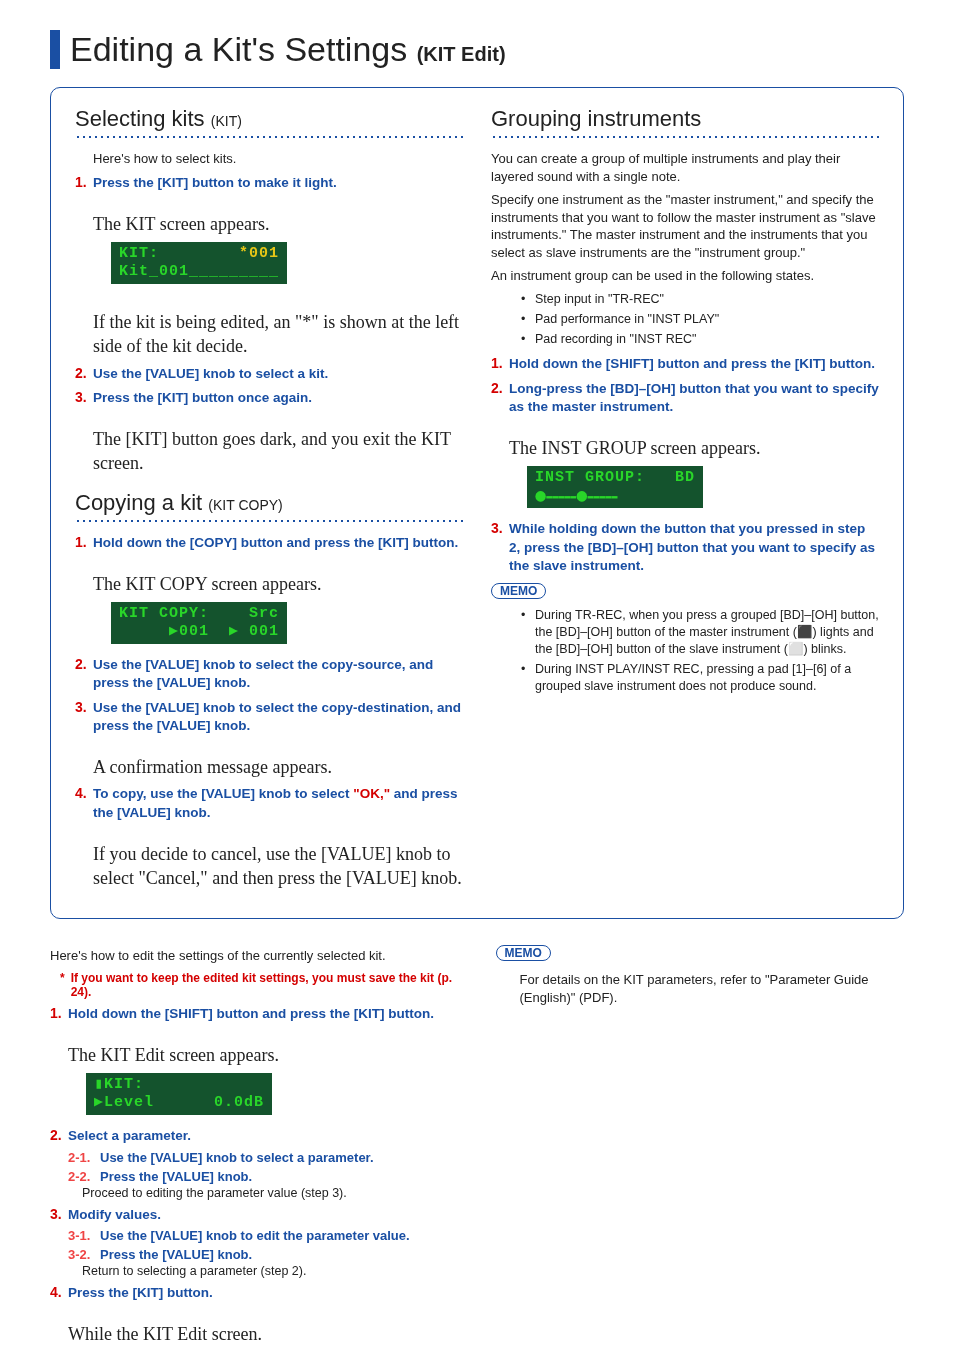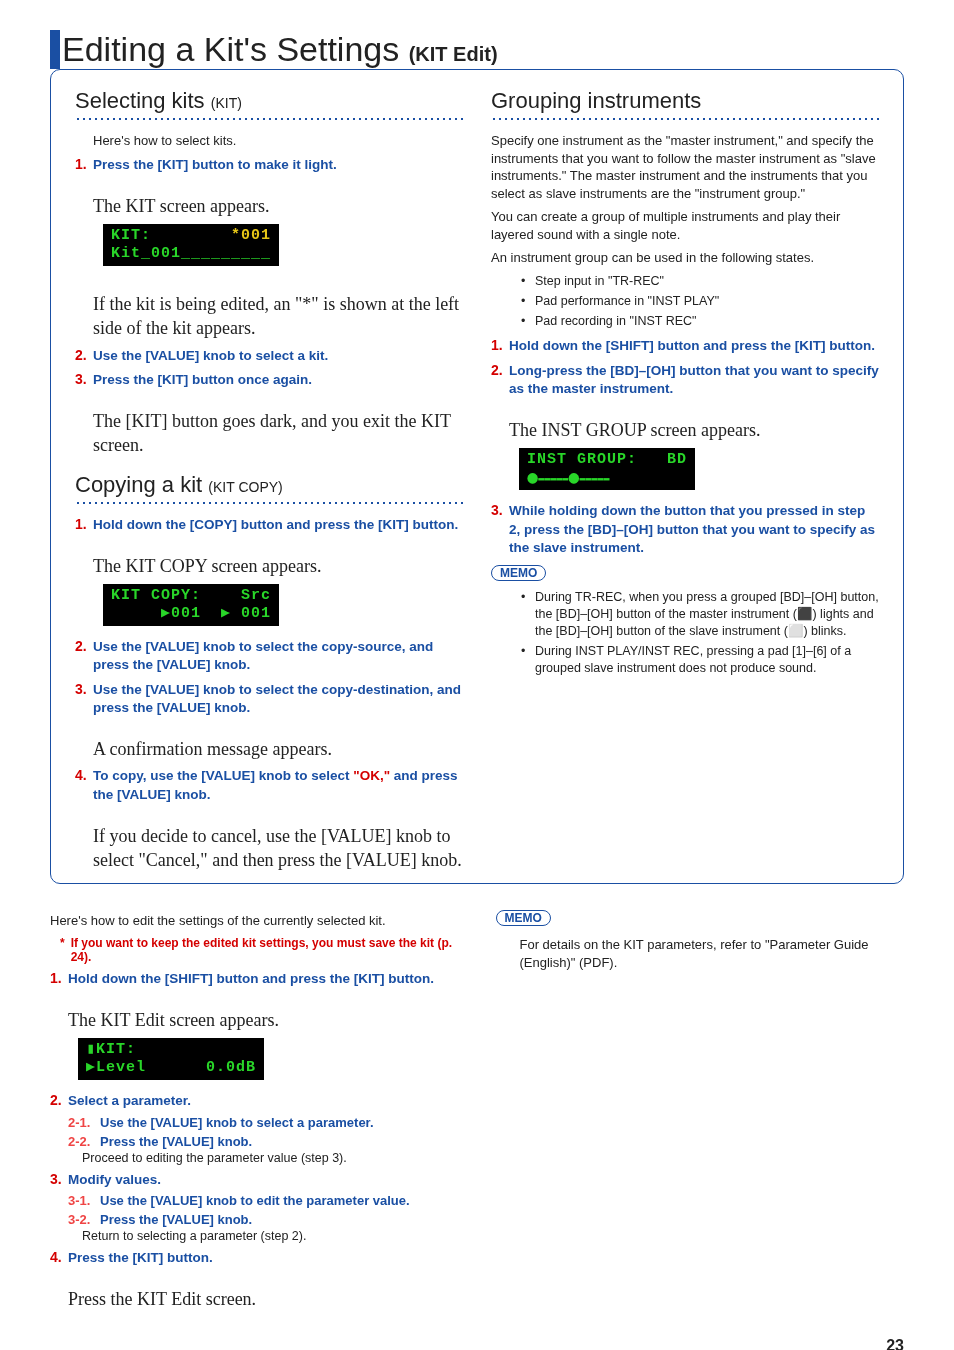--- a/index.html
+++ b/index.html
@@ -8,35 +8,36 @@
     font-size: 13px;
     color: #222;
     background: #fff;
     width: 954px;
     margin: 0 auto;
     padding: 30px 50px 30px 50px;
     position: relative;
   }
   .page-title-wrap {
     border-left: 10px solid #1a4fa3;
-    padding-left: 2px;
+    padding-left: 10px;
+    margin-bottom: 18px;
   }
   .page-title {
     font-size: 34px;
     font-weight: 300;
     color: #222;
   }
   .page-title .sub {
     font-size: 20px;
     font-weight: 600;
   }
   .framed-box {
     border: 1.5px solid #1a4fa3;
     border-radius: 10px;
-    padding: 18px 24px 11px 24px;
+    padding: 18px 24px 28px 24px;
     margin-bottom: 22px;
     display: flex;
     gap: 28px;
   }
   .col { flex: 1; }
   .sec-head {
     font-size: 22px;
     font-weight: 300;
     color: #222;
     margin-bottom: 2px;
@@ -60,27 +61,27 @@
     font-size: 14px;
   }
   .step-text { color: #1a4fa3; font-weight: 700; font-size: 13.5px; line-height: 1.35; }
   .step-sub { margin-left: 18px; margin-top: 20px; font-size: 18px; line-height: 1.35; font-family: Liberation Serif, serif; }
   .substep { margin: 4px 0 2px 18px; padding-left: 32px; position: relative; }
   .substep-num { position: absolute; left: 0; top: 0; color: #ef4444; font-weight: 700; font-size: 13px; }
   .substep-text { color: #1a4fa3; font-weight: 700; font-size: 13px; }
   .substep-sub { margin-left: 32px; margin-top: 2px; font-size: 12.5px; }
   .lcd {
     display: inline-block;
-    background: #000000;
+    background: #14532d;
     color: #29d629;
     font-family: "Courier New", monospace;
     font-weight: bold;
     font-size: 15px;
     padding: 3px 8px;
-    margin: 6px 0 6px 28px;
+    margin: 6px 0 6px 36px;
     line-height: 1.2;
     letter-spacing: 1px;
     white-space: pre;
   }
   .yellow { color: #e6c617; font-weight: bold; }
   ul.bullets { list-style: none; margin: 4px 0 8px 30px; }
   ul.bullets li { position: relative; padding-left: 14px; margin: 3px 0; font-size: 12.5px; line-height: 1.35; }
   ul.bullets li::before { content: "•"; position: absolute; left: 0; top: 0; }
   .memo-badge {
     display: inline-block;
@@ -122,21 +123,21 @@
 
     <div class="step">
       <span class="step-num">1.</span>
       <span class="step-text">Press the [KIT] button to make it light.</span>
     </div>
     <p class="step-sub">The KIT screen appears.</p>
 
     <div class="lcd"><span>KIT:        </span><span class="yellow">*001</span>
 <span>Kit_001_________</span></div>
 
-    <p class="step-sub">If the kit is being edited, an "*" is shown at the left side of the kit appears.</p>
+    <p class="step-sub">If the kit is being edited, an "*" is shown at the left side of the kit decide.</p>
 
     <div class="step">
       <span class="step-num">2.</span>
       <span class="step-text">Use the [VALUE] knob to select a kit.</span>
     </div>
 
     <div class="step">
       <span class="step-num">3.</span>
       <span class="step-text">Press the [KIT] button once again.</span>
     </div>
@@ -174,22 +175,22 @@
     </div>
     <p class="step-sub">If you decide to cancel, use the [VALUE] knob to select "Cancel," and then press the [VALUE] knob.</p>
   </div>
 
   <div class="col">
     <div class="sec-head">
       <span>Grouping instruments</span>
     </div>
     <div class="dotted"></div>
 
+    <p class="lead-text">You can create a group of multiple instruments and play their layered sound with a single note.</p>
     <p class="lead-text">Specify one instrument as the "master instrument," and specify the instruments that you want to follow the master instrument as "slave instruments." The master instrument and the instruments that you select as slave instruments are the "instrument group."</p>
-    <p class="lead-text">You can create a group of multiple instruments and play their layered sound with a single note.</p>
     <p class="lead-text">An instrument group can be used in the following states.</p>
 
     <ul class="bullets">
       <li>Step input in "TR-REC"</li>
       <li>Pad performance in "INST PLAY"</li>
       <li>Pad recording in "INST REC"</li>
     </ul>
 
     <div class="step">
       <span class="step-num">1.</span>
@@ -260,21 +261,21 @@
     <div class="substep">
       <span class="substep-num">3-2.</span>
       <span class="substep-text">Press the [VALUE] knob.</span>
     </div>
     <p class="substep-sub">Return to selecting a parameter (step 2).</p>
 
     <div class="step">
       <span class="step-num">4.</span>
       <span class="step-text">Press the [KIT] button.</span>
     </div>
-    <p class="step-sub">Press the KIT Edit screen.</p>
+    <p class="step-sub">While the KIT Edit screen.</p>
   </div>
 
   <div class="col">
     <span class="memo-badge">MEMO</span>
     <p class="lead-text" style="margin-left:24px;">For details on the KIT parameters, refer to "Parameter Guide (English)" (PDF).</p>
   </div>
 </div>
 
 <div class="page-num">23</div>
 

